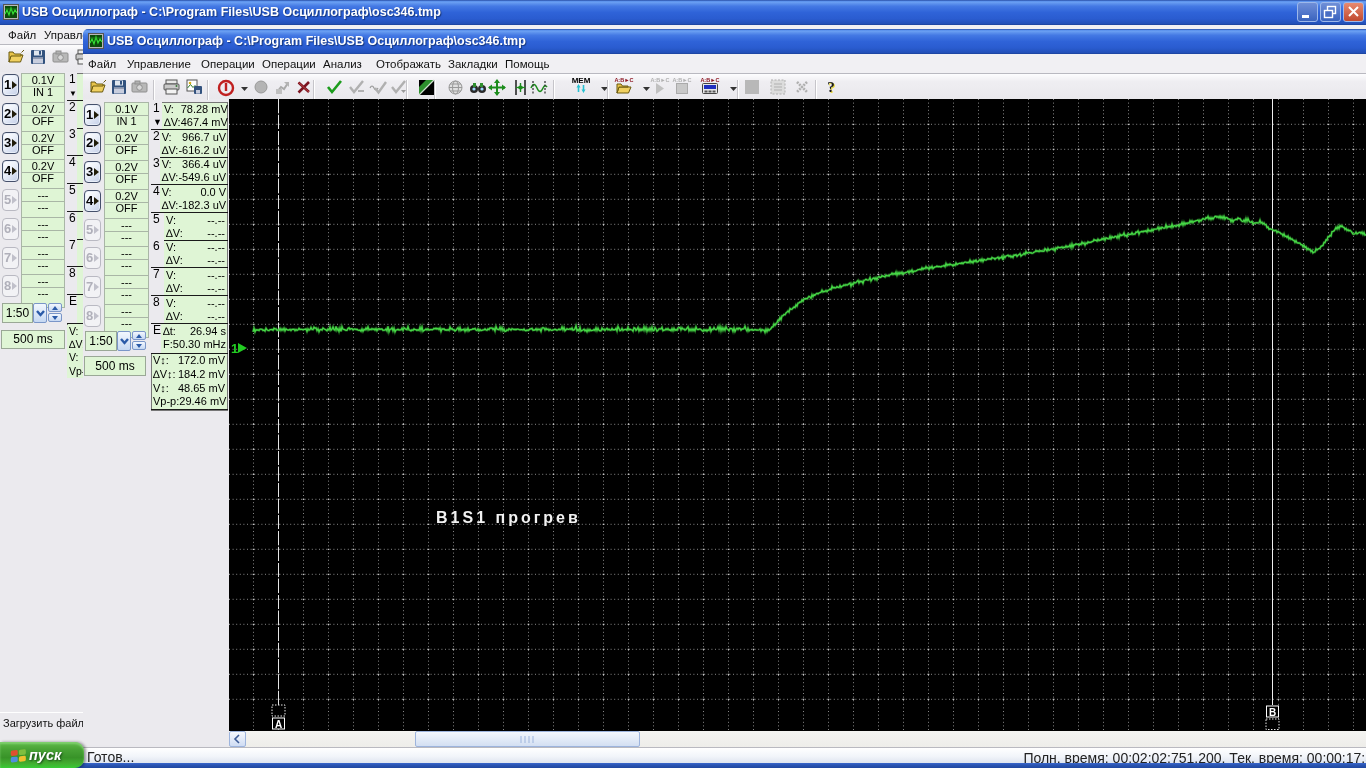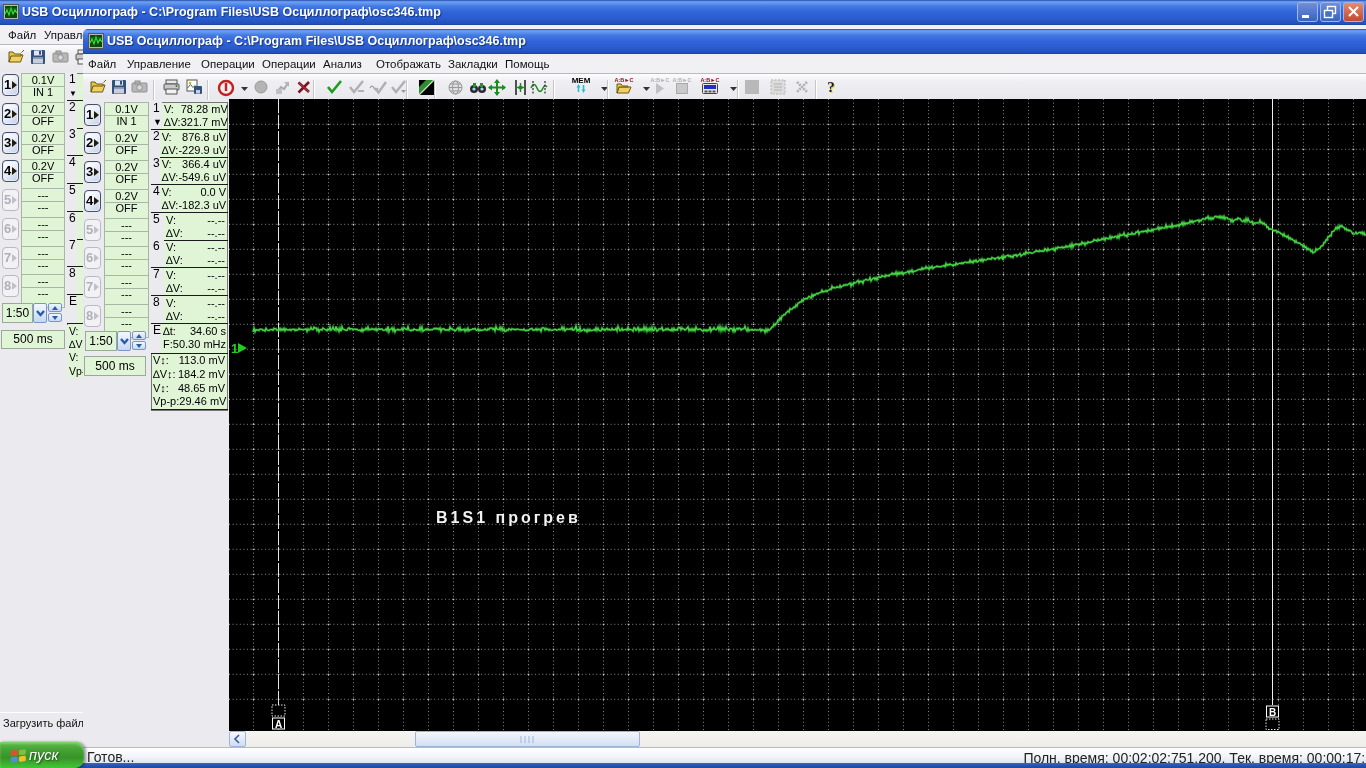--- a/index.html
+++ b/index.html
@@ -470,34 +470,34 @@
 <div class="mp abs" style="left:151px;top:102px;width:77px;height:309px"></div>
 <div class="me abs" style="left:151px;top:102px;width:77px;height:28px">
     <div class="men">1<br><span style="font-size:9px">▼</span></div>
     <div class="mev">
       <div class="ml">
         <span>V:</span>
         <span>78.28 mV</span>
       </div>
       <div class="ml">
         <span>∆V:</span>
-        <span>321.7 mV</span>
+        <span>467.4 mV</span>
       </div>
     </div>
   </div>
 <div class="me abs" style="left:151px;top:130px;width:77px;height:28px">
     <div class="men">2</div>
     <div class="mev">
       <div class="ml">
         <span>V:</span>
-        <span>876.8 uV</span>
+        <span>966.7 uV</span>
       </div>
       <div class="ml">
         <span>∆V:</span>
-        <span>-229.9 uV</span>
+        <span>-616.2 uV</span>
       </div>
     </div>
   </div>
 <div class="me abs" style="left:151px;top:157px;width:77px;height:28px">
     <div class="men">3</div>
     <div class="mev">
       <div class="ml">
         <span>V:</span>
         <span>366.4 uV</span>
       </div>
@@ -570,33 +570,33 @@
         <span>∆V:</span>
         <span>--.--</span>
       </div>
     </div>
   </div>
 <div class="me abs" style="left:151px;top:324px;width:77px;height:30px">
     <div class="men">E</div>
     <div class="mev">
       <div class="ml">
         <span>∆t:</span>
-        <span>34.60 s</span>
+        <span>26.94 s</span>
       </div>
       <div class="ml">
         <span>F:</span>
         <span>50.30 mHz</span>
       </div>
     </div>
   </div>
 <div class="me ms abs" style="left:151px;top:353px;width:77px;height:57px">
     <div class="mev" style="width:100%">
       <div class="ml">
         <span>V↕:</span>
-        <span>113.0 mV</span>
+        <span>172.0 mV</span>
       </div>
       <div class="ml">
         <span>∆V↕:</span>
         <span>184.2 mV</span>
       </div>
       <div class="ml">
         <span>V↕:</span>
         <span>48.65 mV</span>
       </div>
       <div class="ml">
@@ -731,14 +731,14 @@
 <div class="abs" style="left:0;top:763px;width:1366px;height:5px;background:linear-gradient(180deg,#3a68cc 0,#2a55b4 40%,#1f479e 100%)"></div>
 <div class="abs" style="left:0;top:742px;width:84px;height:26px;background:linear-gradient(180deg,#61ba4a 0%,#47a235 30%,#389328 60%,#42ad30 82%,#38cb35 100%);border-radius:0 9px 9px 0;box-shadow:inset 0 2px 2px #7fd06f,2px 0 3px rgba(0,0,0,0.4)">
 <svg class="abs" style="left:10px;top:5px" width="17" height="16" viewBox="0 0 22 19">
       <g transform="skewY(-6)">
         <rect x="1" y="4" width="9" height="7" rx="2" fill="#e05030"></rect>
         <rect x="11.5" y="4" width="9" height="7" rx="2" fill="#7fbf3f"></rect>
         <rect x="1" y="12.5" width="9" height="7" rx="2" fill="#4f8fdf"></rect>
         <rect x="11.5" y="12.5" width="9" height="7" rx="2" fill="#efc02f"></rect>
       </g>
     </svg>
-<span class="abs" style="left:29px;top:5px;color:#fff;font-weight:normal;font-style:italic;font-size:14.5px;text-shadow:1px 1px 2px #1a4a1a">пуск</span>
+<span class="abs" style="left:29px;top:5px;color:#fff;font-weight:bold;font-style:italic;font-size:14.5px;text-shadow:1px 1px 2px #1a4a1a">пуск</span>
 </div>
 
 </body></html>

